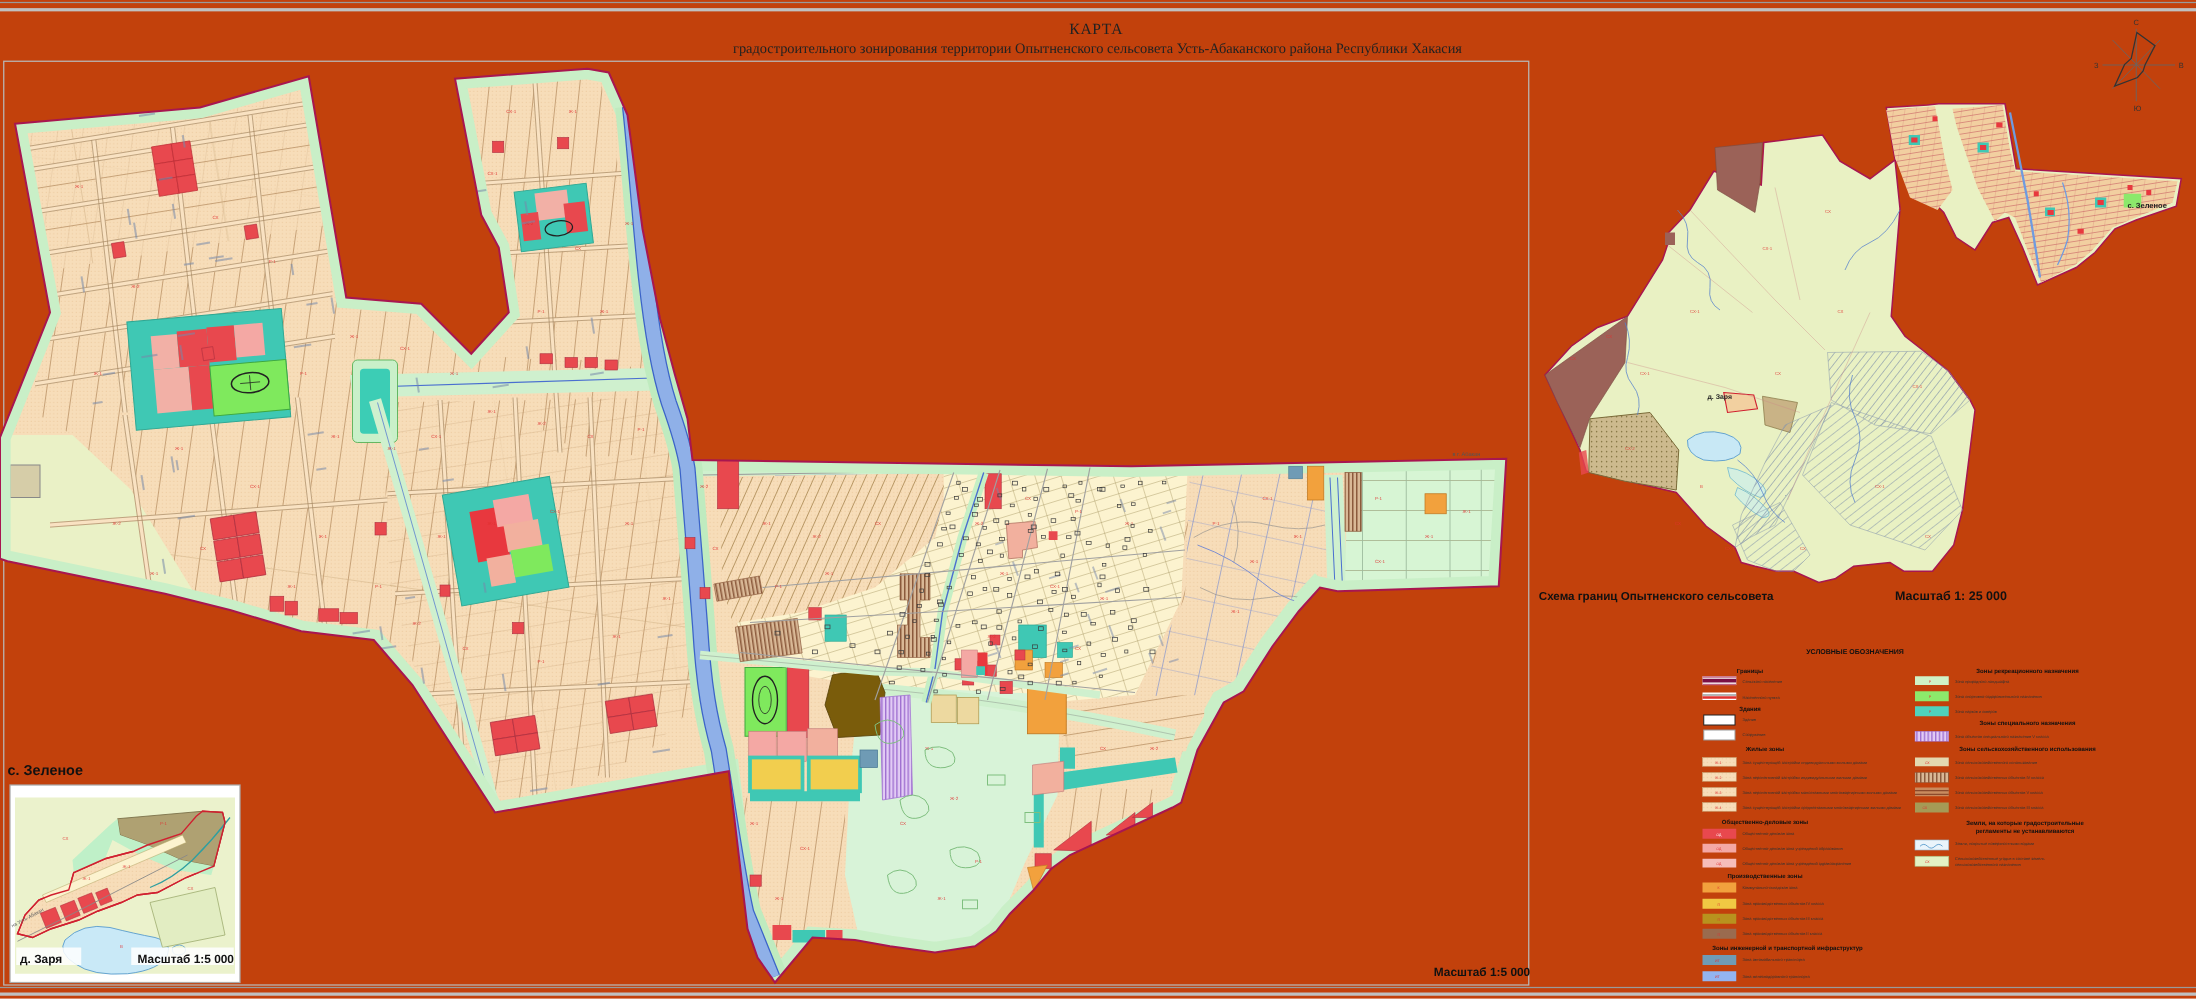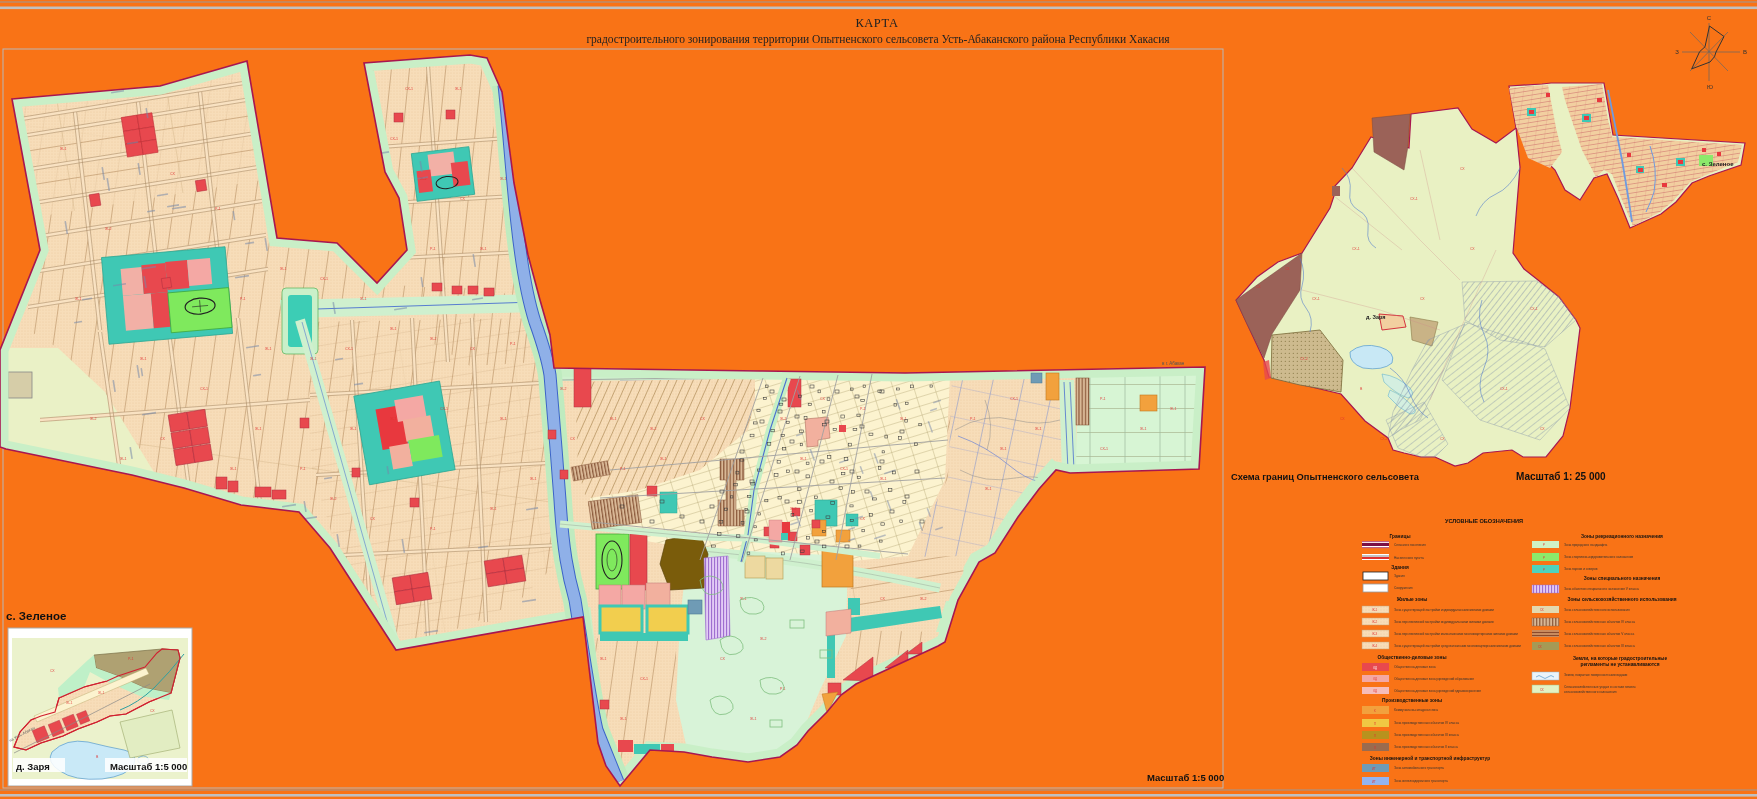--- a/index.html
+++ b/index.html
@@ -1,16 +1,16 @@
 <!DOCTYPE html>
 <html><head>
 <meta charset="utf-8">
 <style>
 html,body{margin:0;padding:0;background:#fff;width:1757px;height:799px;overflow:hidden;font-family:"Liberation Sans",sans-serif}
-#page{position:relative;width:1757px;height:799px;background:#f97316}
+#page{position:relative;width:1757px;height:799px;background:#c2410c}
 svg{position:absolute;left:0;top:0}
 </style>
 </head>
 <body>
 <div id="page">
 <svg width="1757" height="799" viewBox="0 0 1757 799">
 <defs>
 <pattern id="dots" width="3" height="3" patternUnits="userSpaceOnUse">
  <rect width="3" height="3" fill="#F7DDB9"></rect>
  <circle cx="1" cy="1" r="0.5" fill="#ECC89C"></circle>

